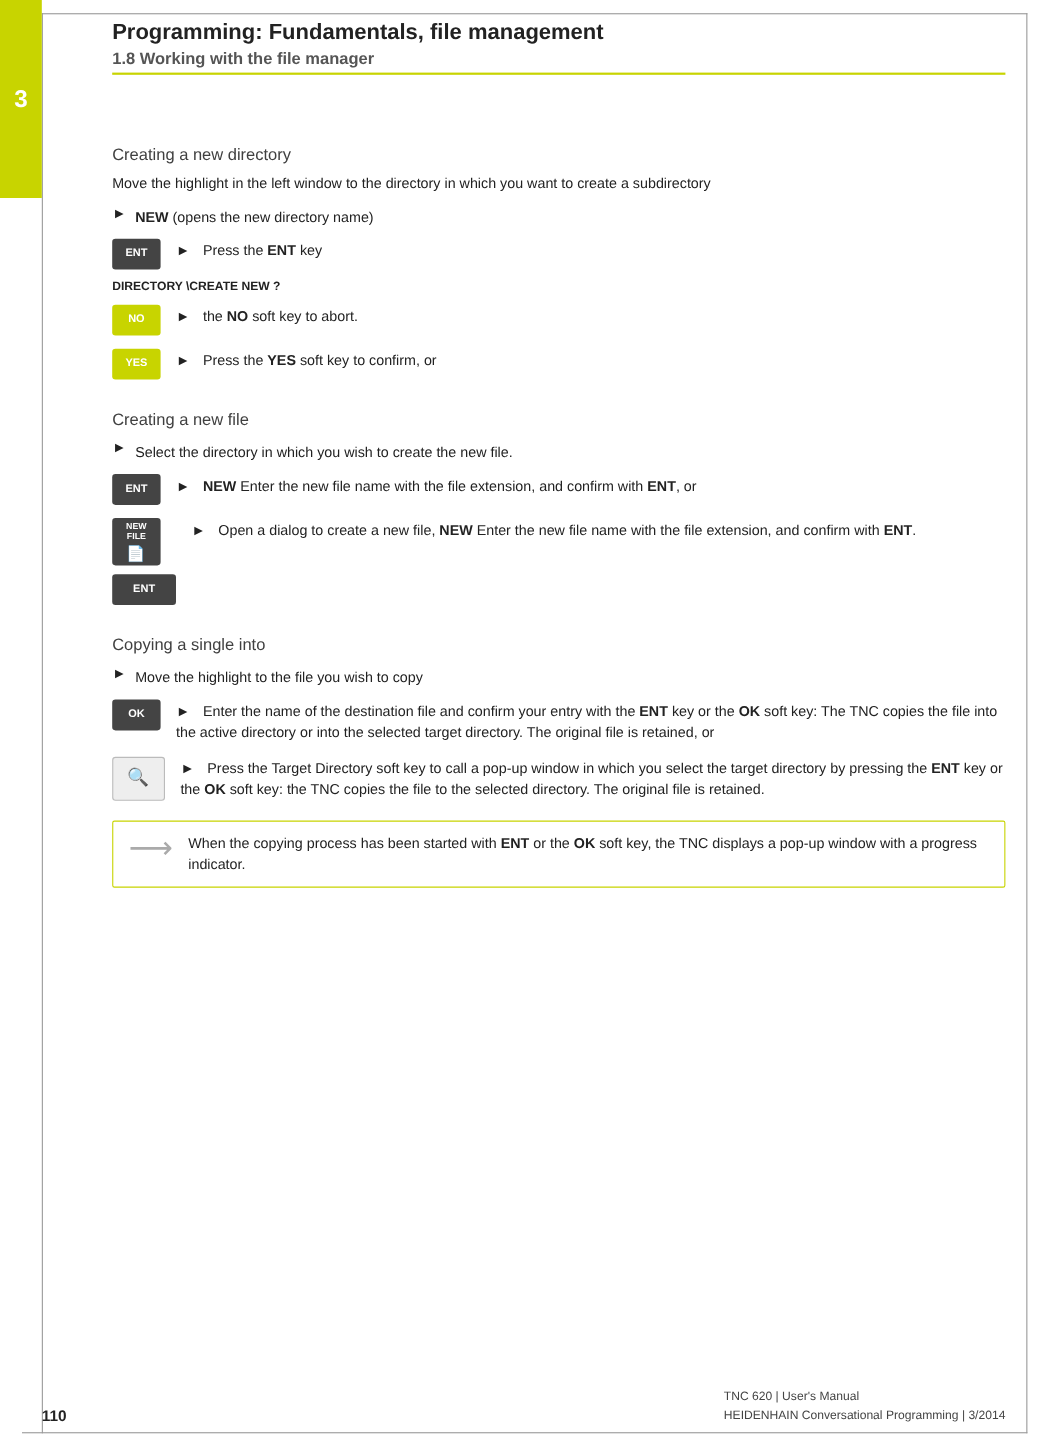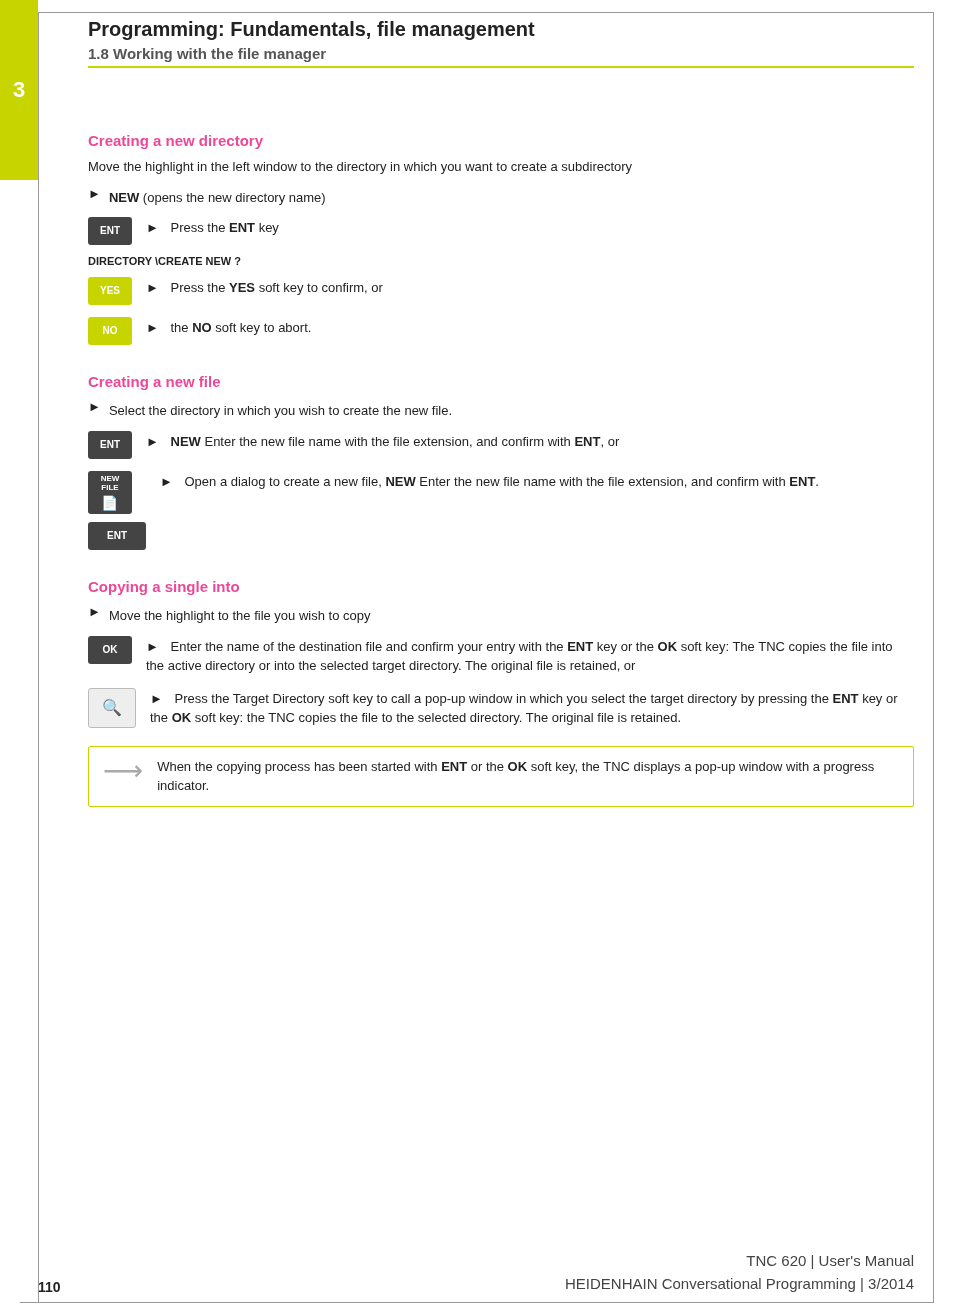--- a/index.html
+++ b/index.html
@@ -58,22 +58,22 @@
       position: absolute;
       top: 12px;
       left: 20px;
       width: 1px;
       height: calc(100% - 24px);
       border-left: 1px solid #999;
     }
 
     
     .content {
-      margin-left: 48px;
-      padding: 18px 40px 60px 40px;
+      margin-left: 38px;
+      padding: 18px 40px 60px 64px;
     }
 
     
     .page-header {
       border-bottom: 2px solid #c8d400;
       padding-bottom: 4px;
       margin-bottom: 6px;
     }
     .page-title {
       font-size: 20px;
@@ -83,22 +83,22 @@
     .section-title {
       font-size: 15px;
       font-weight: bold;
       color: #555;
       margin-top: 4px;
     }
 
     
     .section-heading {
       font-size: 15px;
-      font-weight: bold;
-      color: #ec4899;
+      font-weight: normal;
+      color: #404040;
       margin-top: 28px;
       margin-bottom: 8px;
     }
 
     
     .body-text {
       font-size: 13px;
       line-height: 1.5;
       color: #222;
       margin-bottom: 8px;
@@ -195,22 +195,22 @@
       right: 40px;
       display: flex;
       justify-content: space-between;
       align-items: flex-end;
     }
     .page-number {
       font-size: 14px;
       font-weight: bold;
     }
     .footer-right {
-      text-align: right;
-      font-size: 15px;
+      text-align: left;
+      font-size: 11px;
       color: #444;
       line-height: 1.5;
     }
 
     
     .key-copy {
       display: flex;
       flex-direction: column;
       align-items: center;
       justify-content: center;
@@ -270,35 +270,35 @@
     <div class="instruction-text">
       <span class="arrow">►</span>
       Press the <b>ENT</b> key
     </div>
   </div>
 
   <div class="dir-label">DIRECTORY \CREATE NEW ?</div>
 
   <div class="instruction-row">
     <div class="key-btn green">
+      <span>NO</span>
+    </div>
+    <div class="instruction-text">
+      <span class="arrow">►</span>
+      the <b>NO</b> soft key to abort.
+    </div>
+  </div>
+
+  <div class="instruction-row">
+    <div class="key-btn green">
       <span>YES</span>
     </div>
     <div class="instruction-text">
       <span class="arrow">►</span>
       Press the <b>YES</b> soft key to confirm, or
-    </div>
-  </div>
-
-  <div class="instruction-row">
-    <div class="key-btn green">
-      <span>NO</span>
-    </div>
-    <div class="instruction-text">
-      <span class="arrow">►</span>
-      the <b>NO</b> soft key to abort.
     </div>
   </div>
 
   <div class="section-heading">Creating a new file</div>
 
   <div class="arrow-bullet">
     <span class="arrow">►</span>
     <span class="instruction-text">Select the directory in which you wish to create the new file.</span>
   </div>
 

